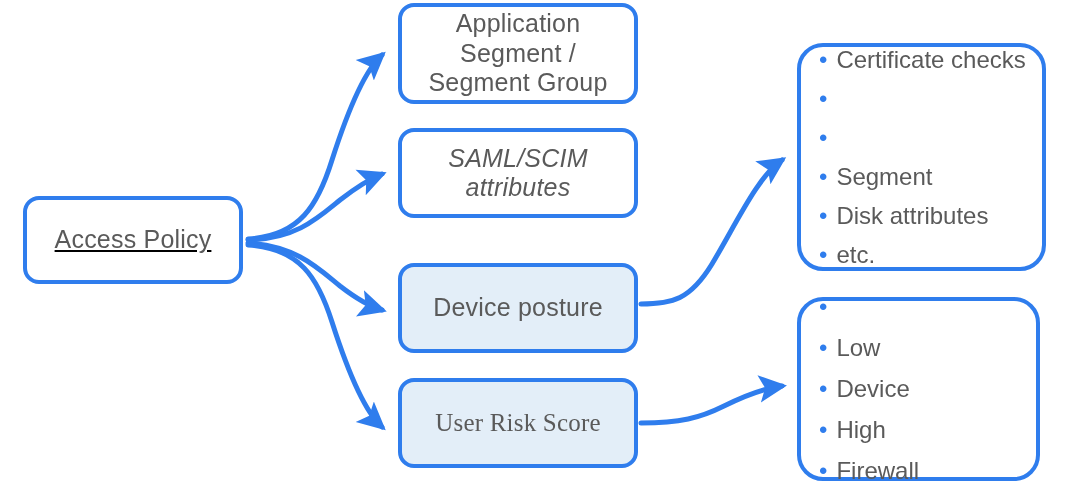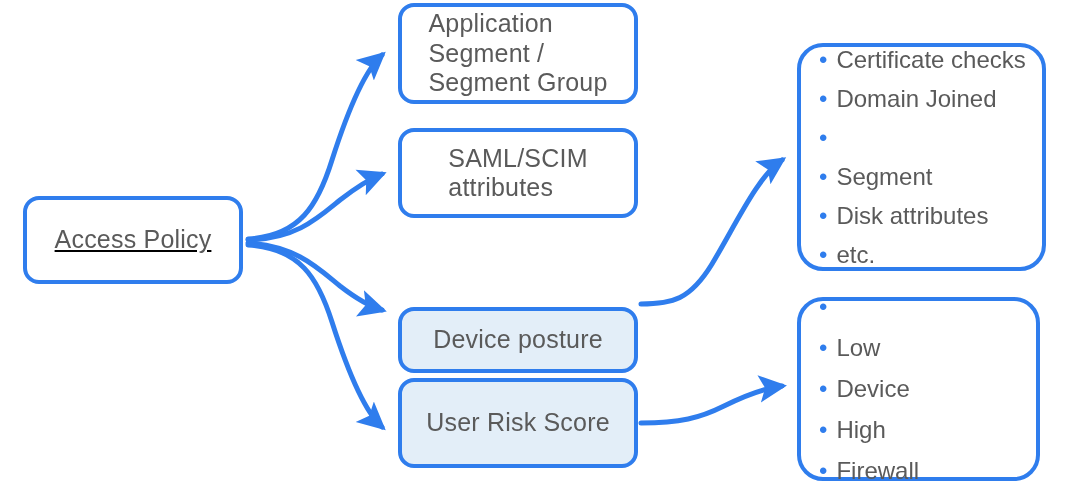--- a/index.html
+++ b/index.html
@@ -36,20 +36,21 @@
     align-items: center;
     justify-content: center;
   }
   .node-box.filled {
     background: #e3eef8;
   }
   .node-label {
     color: #5a5a5a;
     font-size: 25px;
     line-height: 1.18;
+    text-align: center;
     letter-spacing: 0.2px;
     white-space: pre-line;
     padding: 0 10px;
   }
   .list-box {
     position: absolute;
     box-sizing: border-box;
     border: 4px solid #2f7ded;
     border-radius: 26px;
     background: #ffffff;
@@ -68,23 +69,23 @@
   }
   .list-bullet {
     color: #2f7ded;
     font-size: 24px;
     line-height: 1.0;
     margin-right: 9px;
     flex: 0 0 auto;
   }
   .ap-box { left: 23px; top: 196px; width: 220px; height: 88px; text-decoration: underline; }
   .n1 { left: 398px; top: 3px;   width: 240px; height: 101px; }
-  .n2 { left: 398px; top: 128px; width: 240px; height: 90px; }
-  .n3 { left: 398px; top: 263px; width: 240px; height: 66px; margin-top: 44px; }
-  .n4 { left: 398px; top: 378px; width: 240px; height: 90px; }
+  .n2 { left: 398px; top: 128px; width: 240px; height: 90px; font-style: italic; }
+  .n3 { left: 398px; top: 263px; width: 240px; height: 90px; }
+  .n4 { left: 398px; top: 378px; width: 240px; height: 90px; font-family: Liberation Serif, serif; }
   .lb1 { left: 797px; top: 43px;  width: 249px; height: 228px; }
   .lb2 { left: 797px; top: 297px; width: 243px; height: 184px; }
   .lb1 .list-item { margin: 7.5px 0; }
   .lb2 .list-item { margin: 8.5px 0; }
 </style>
 </head>
 <body>
 
 <div id="diagram-root">
 
@@ -131,21 +132,20 @@
     <span class="node-label">User Risk Score</span>
   </div>
 
   <div class="list-box lb1">
     <div class="list-item">
       <span class="list-bullet">•</span>
       <span>Certificate checks</span>
     </div>
     <div class="list-item">
       <span class="list-bullet">•</span>
-      <span>Domain Joined</span>
     </div>
     <div class="list-item">
       <span class="list-bullet">•</span>
     </div>
     <div class="list-item">
       <span class="list-bullet">•</span>
       <span>Segment</span>
     </div>
     <div class="list-item">
       <span class="list-bullet">•</span>

